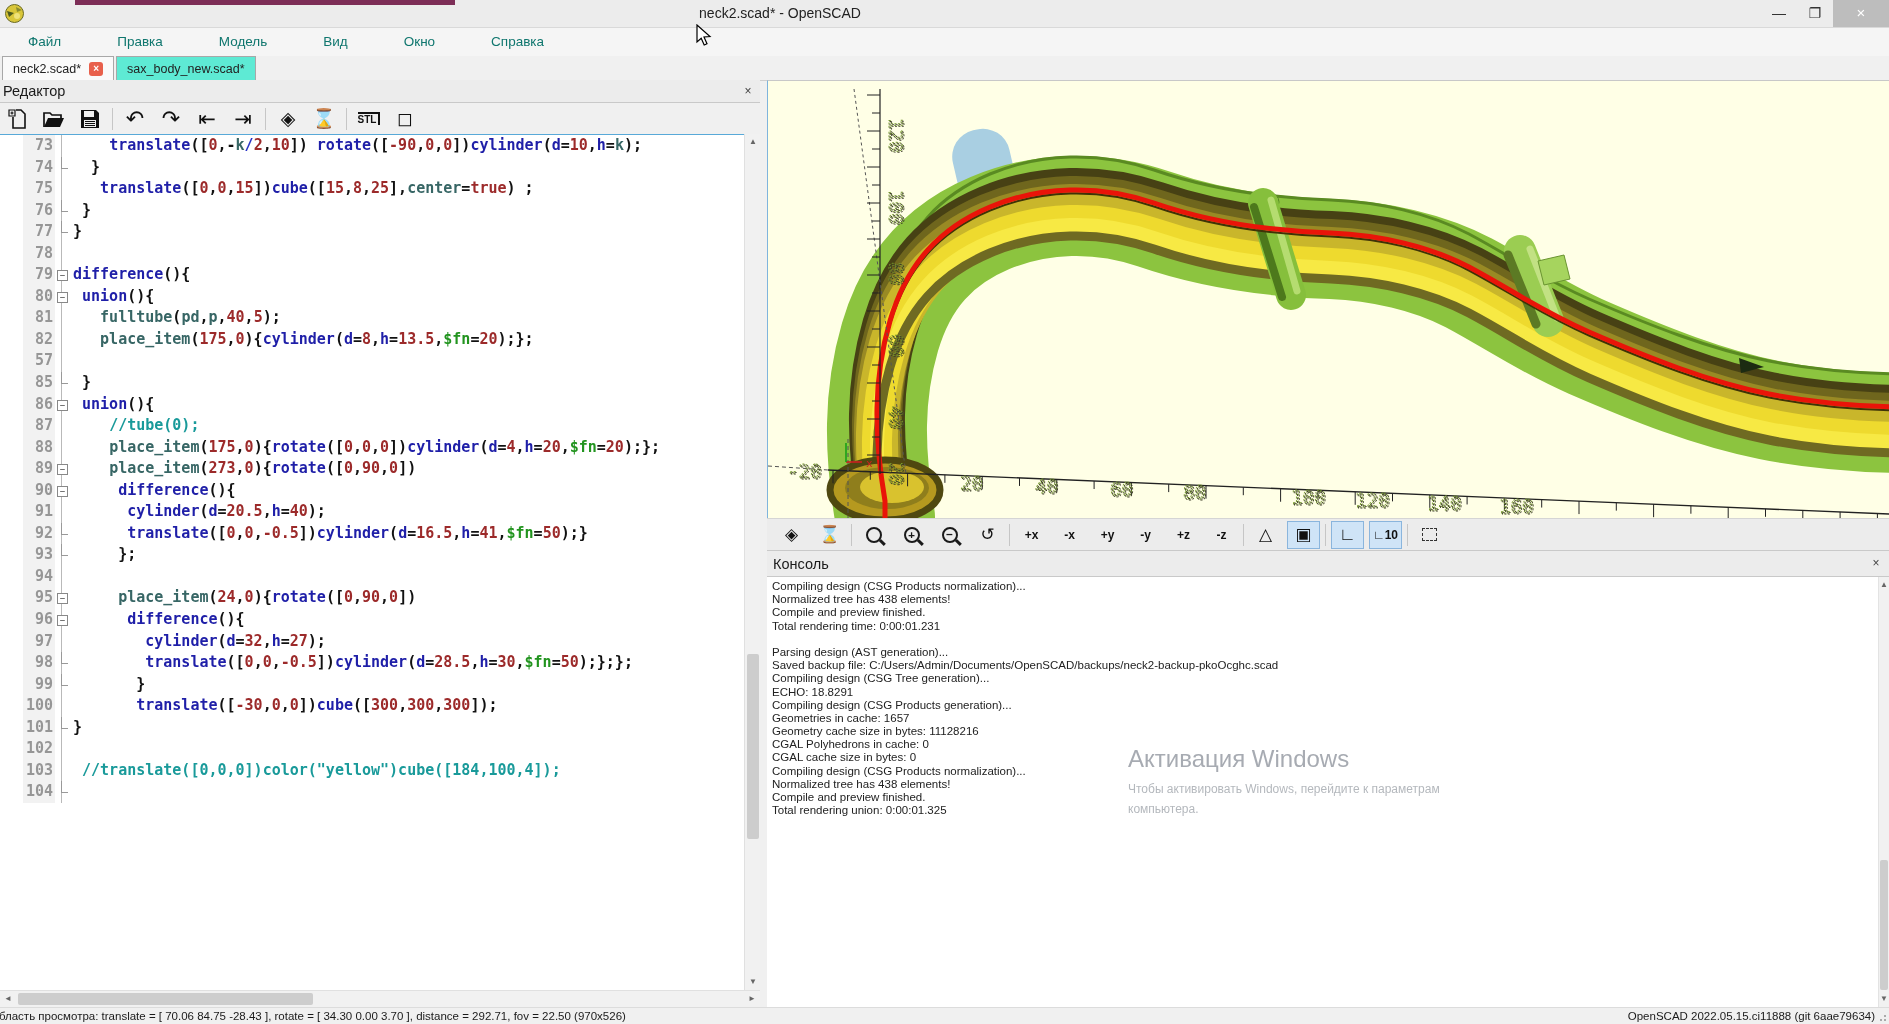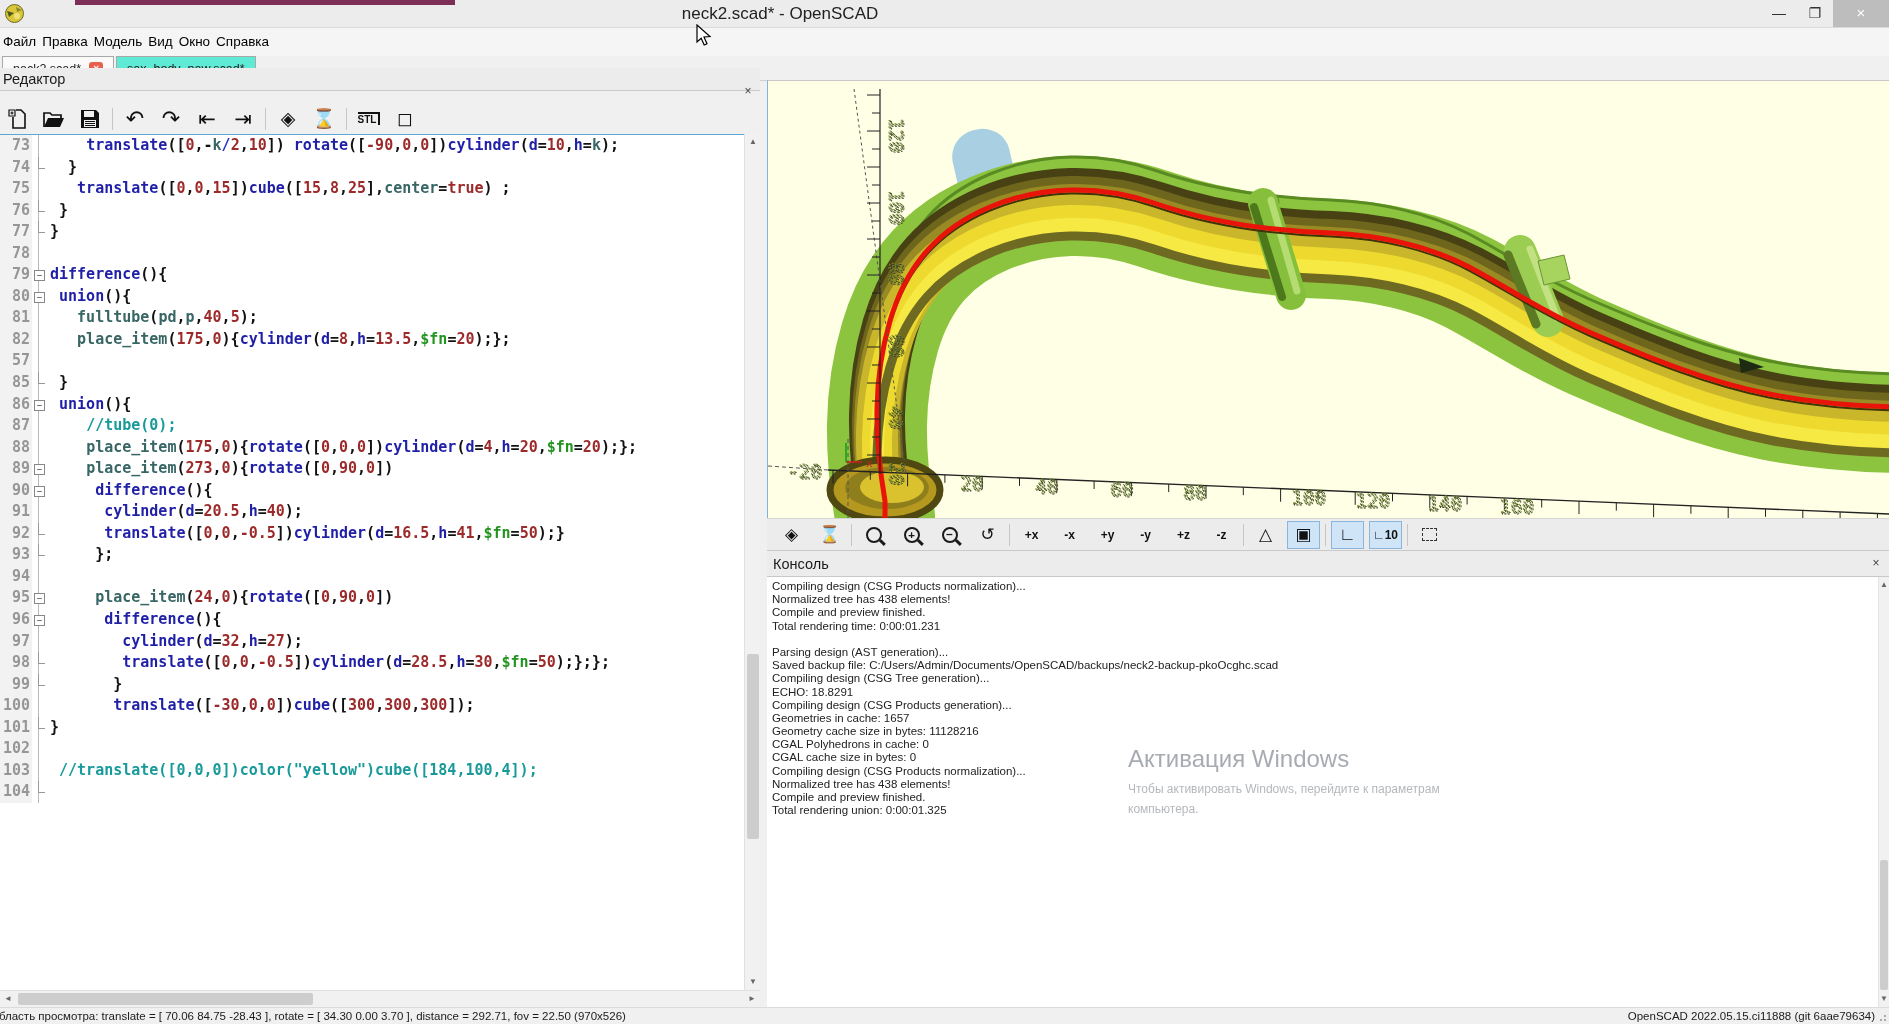--- a/index.html
+++ b/index.html
@@ -3,46 +3,46 @@
 <meta charset="utf-8">
 <style>
   html,body{margin:0;padding:0;background:#d4d4d4;}
   .app{position:relative;width:1889px;height:1024px;background:#f0f0f0;overflow:hidden;
        font-family:"Liberation Sans",sans-serif;color:#1a1a1a;}
   .abs{position:absolute;}
 
   
   .titlebar{left:0;top:0;width:1889px;height:27px;background:#ececec;border-bottom:1px solid #d9d9d9;}
   .purple-strip{left:75px;top:0;width:380px;height:5px;background:#7d2e57;}
-  .win-title{left:0;top:0;width:1560px;height:27px;text-align:center;line-height:27px;font-size:17px;color:#222;}
+  .win-title{left:0;top:0;width:1560px;height:27px;text-align:center;line-height:27px;font-size:14px;color:#222;}
   .winbtn{top:0;height:27px;width:34px;text-align:center;line-height:26px;font-size:14px;color:#333;}
   .winbtn.close{width:56px;background:#bdbdbd;color:#fff;font-size:15px;}
 
   
   .menubar{left:0;top:28px;width:1889px;height:28px;background:#f5f5f5;border-bottom:1px solid #e3e3e3;display:flex;align-items:center;}
-  .menu-item{padding:0 3px;font-size:13.5px;line-height:28px;color:#000000;}
+  .menu-item{padding:0 28px;font-size:13.5px;line-height:28px;color:#0f766e;}
 
   
   .tabbar{left:0;top:56px;width:1889px;height:24px;background:#f0f0f0;border-bottom:1px solid #cfcfcf;display:flex;align-items:flex-end;}
   .tab{height:23px;display:flex;align-items:center;padding:0 10px;font-size:12.5px;border:1px solid #a8a8a8;border-bottom:none;background:#5eead4;color:#222;}
   .tab.active{background:#fafafa;}
   .tab-close{margin-left:8px;width:14px;height:14px;border-radius:3px;background:#e8604c;color:#fff;
              font-size:10px;font-weight:bold;text-align:center;line-height:14px;}
 
   
-  .ed-header{left:0;top:68px;width:760px;height:23px;background:#ececec;border-bottom:1px solid #c9c9c9;font-size:14.5px;line-height:23px;padding-left:3px;box-sizing:border-box;}
+  .ed-header{left:0;top:80px;width:760px;height:23px;background:#ececec;border-bottom:1px solid #c9c9c9;font-size:14.5px;line-height:23px;padding-left:3px;box-sizing:border-box;}
   .ed-x{left:740px;top:83px;width:16px;height:16px;text-align:center;line-height:16px;font-size:12px;color:#444;}
   .ed-toolbar{left:0;top:103px;width:760px;height:31px;background:#f0f0f0;display:flex;align-items:center;gap:8px;padding-left:4px;box-sizing:border-box;}
   .tbtn{width:28px;height:26px;display:flex;align-items:center;justify-content:center;font-size:19px;color:#111;}
   .tbtn svg{display:block;}
   .tsep{width:1px;height:22px;background:#c6c6c6;}
   .stl-glyph{font-size:10px;font-weight:bold;border-top:2px solid #111;border-right:2px solid #111;padding:1px 2px 0 0;line-height:10px;}
 
   .code{left:0;top:134px;width:744px;height:856px;background:#fff;border-top:1px solid #58a9d8;overflow:hidden;}
-  .cl{height:21.55px;line-height:21.55px;white-space:pre;font-family:"DejaVu Sans Mono",monospace;font-weight:bold;font-size:15px;display:flex;}
+  .cl{height:21.55px;line-height:21.55px;white-space:pre;font-family:"DejaVu Sans Mono",monospace;font-weight:bold;font-size:15px;display:flex;margin-left:23px;}
   .ln{width:30px;flex:none;text-align:right;color:#969696;background:#f2f2f2;padding-right:2px;}
   .fold{width:15px;flex:none;position:relative;background:
         linear-gradient(to right, transparent 6px, #b9b9b9 6px, #b9b9b9 7px, transparent 7px);}
   .fold .fbox{position:absolute;left:2px;top:6px;width:9px;height:9px;background:#fff;border:1px solid #888;
         font:normal 9px/8px "DejaVu Sans Mono",monospace;text-align:center;color:#444;}
   .fold .fend{position:absolute;left:6px;top:0px;width:6px;height:11px;border-left:1px solid #999;border-bottom:1px solid #999;background:transparent;}
   .ct{padding-left:3px;}
   .tk-p{color:#111;} .tk-k{color:#1f1fa8;} .tk-n{color:#9c2a2a;} .tk-i{color:#376665;}
   .tk-c{color:#199a9a;} .tk-g{color:#22941f;} .tk-o{color:#2a35c8;}
 

